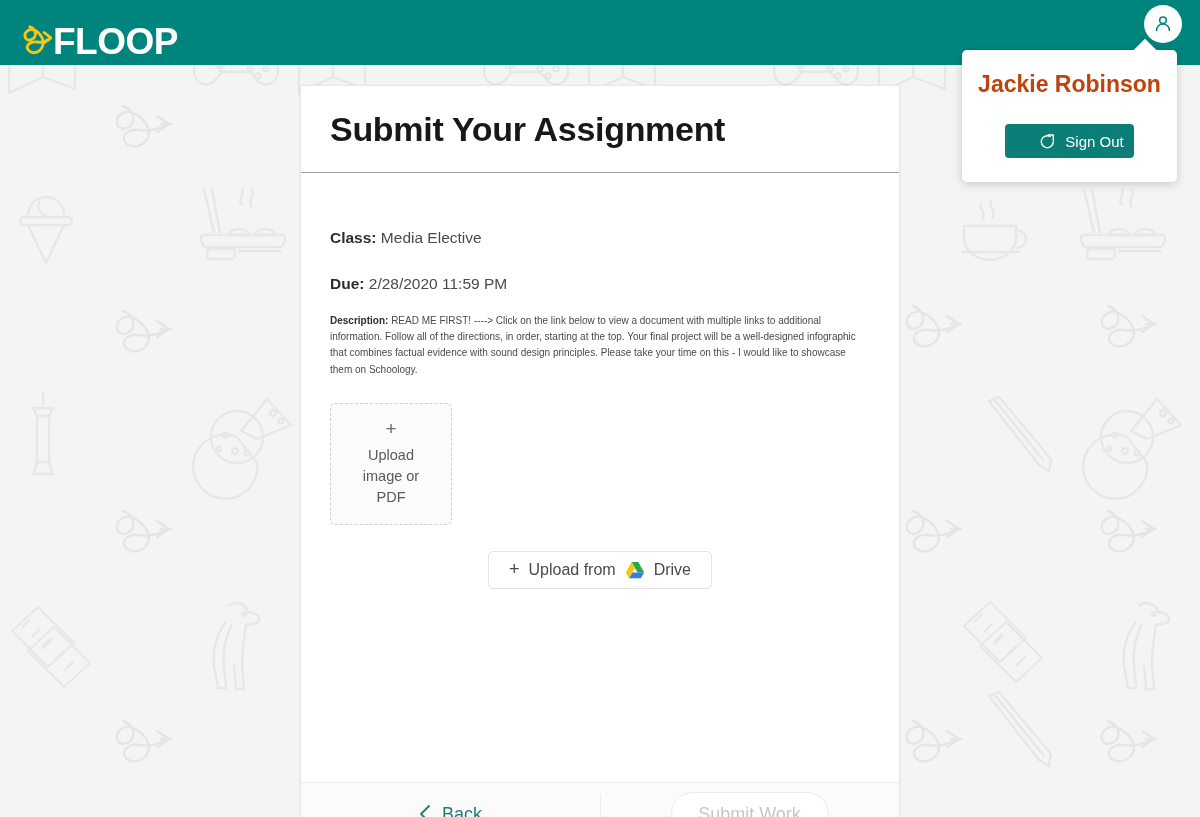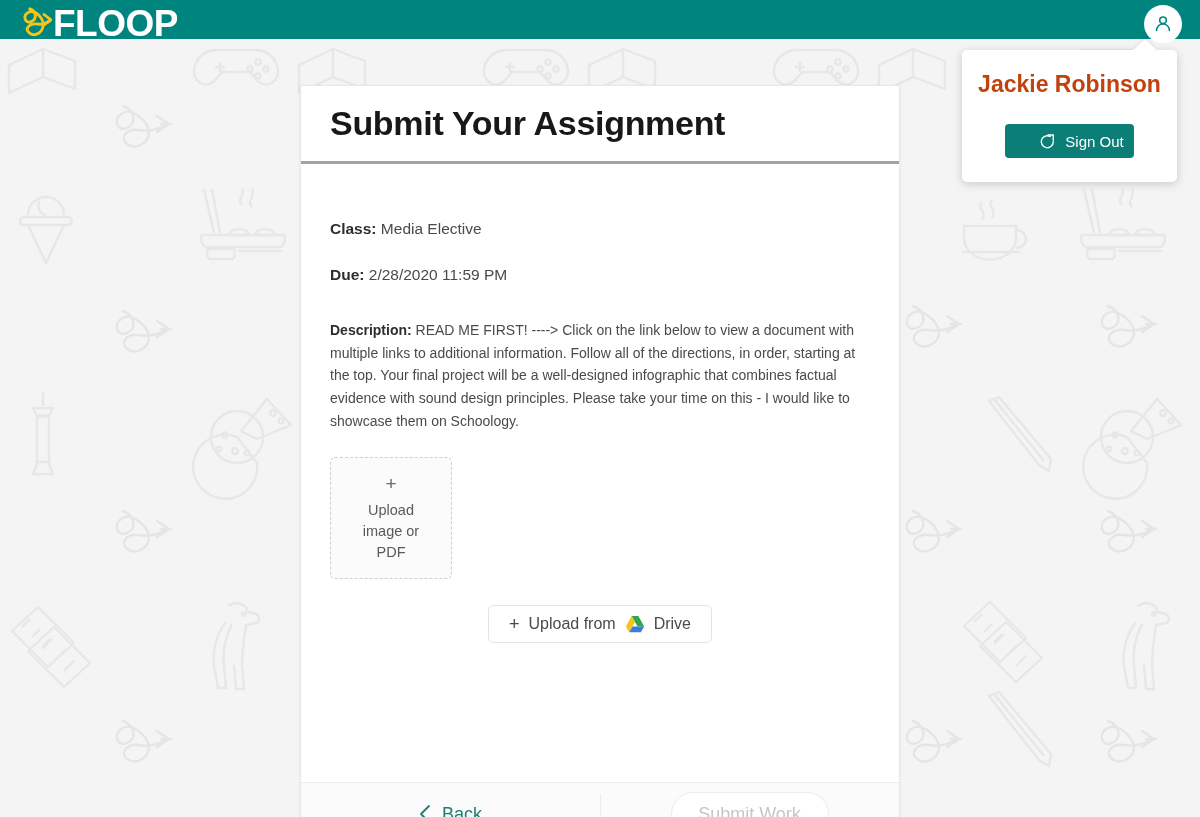--- a/index.html
+++ b/index.html
@@ -23,25 +23,25 @@
     width: 1200px;
     height: 817px;
     z-index: 0;
   }
 
   
   .app-header {
     position: absolute;
     top: 0; left: 0;
     width: 1200px;
-    height: 39px;
+    height: 65px;
     background: #00857e;
     z-index: 30;
     display: flex;
-    align-items: flex-start;
+    align-items: flex-end;
   }
   .logo-wrap {
     display: flex;
     align-items: center;
     margin-left: 18px;
     height: 47px;
   }
   .logo-mark { width: 34px; height: 38px; display: block; }
   .logo-text {
     color: #ffffff;
@@ -125,22 +125,22 @@
     background: #ffffff;
     border: 1px solid #e8e8e8;
     border-bottom: none;
     box-shadow: 0 1px 3px rgba(0,0,0,0.07);
     z-index: 10;
     display: flex;
     flex-direction: column;
   }
 
   .card-head {
-    height: 78px;
-    border-bottom: 3px solid #a3a3a3;
+    height: 87px;
+    border-bottom: 1px solid #a3a3a3;
     display: flex;
     align-items: center;
     padding-left: 29px;
   }
   .page-title {
     font-size: 34px;
     font-weight: bold;
     color: #181818;
     letter-spacing: -0.3px;
   }
@@ -172,24 +172,24 @@
 
   .meta-line {
     font-size: 15.5px;
     color: #4a4a4a;
     line-height: 1.45;
     margin-top: 24px;
   }
   .meta-line .lbl { font-weight: bold; color: #2e2e2e; }
 
   .desc {
-    font-size: 14px;
+    font-size: 10px;
     color: #4a4a4a;
     line-height: 1.62;
-    margin-top: 32px;
+    margin-top: 17px;
     max-width: 533px;
   }
   .desc .lbl { font-weight: bold; color: #2e2e2e; }
 
   .upload-box {
     margin-top: 25px;
     width: 122px;
     height: 122px;
     border: 1px dashed #cfcfcf;
     border-radius: 5px;

